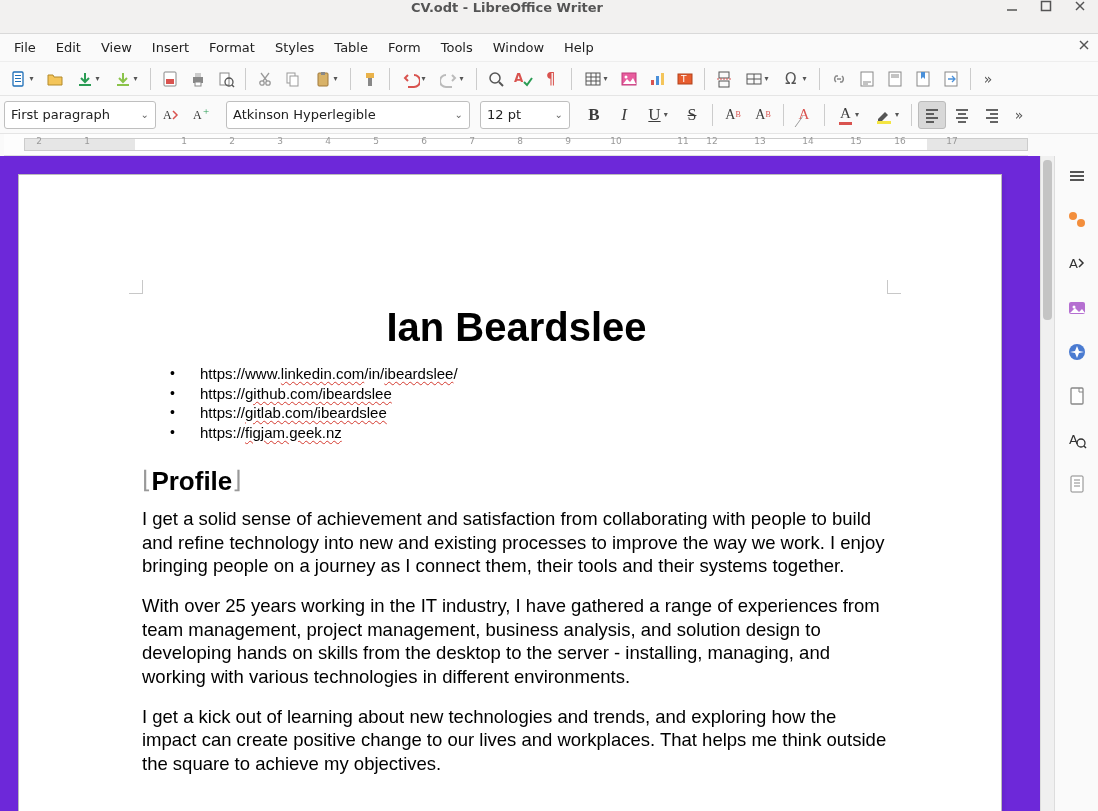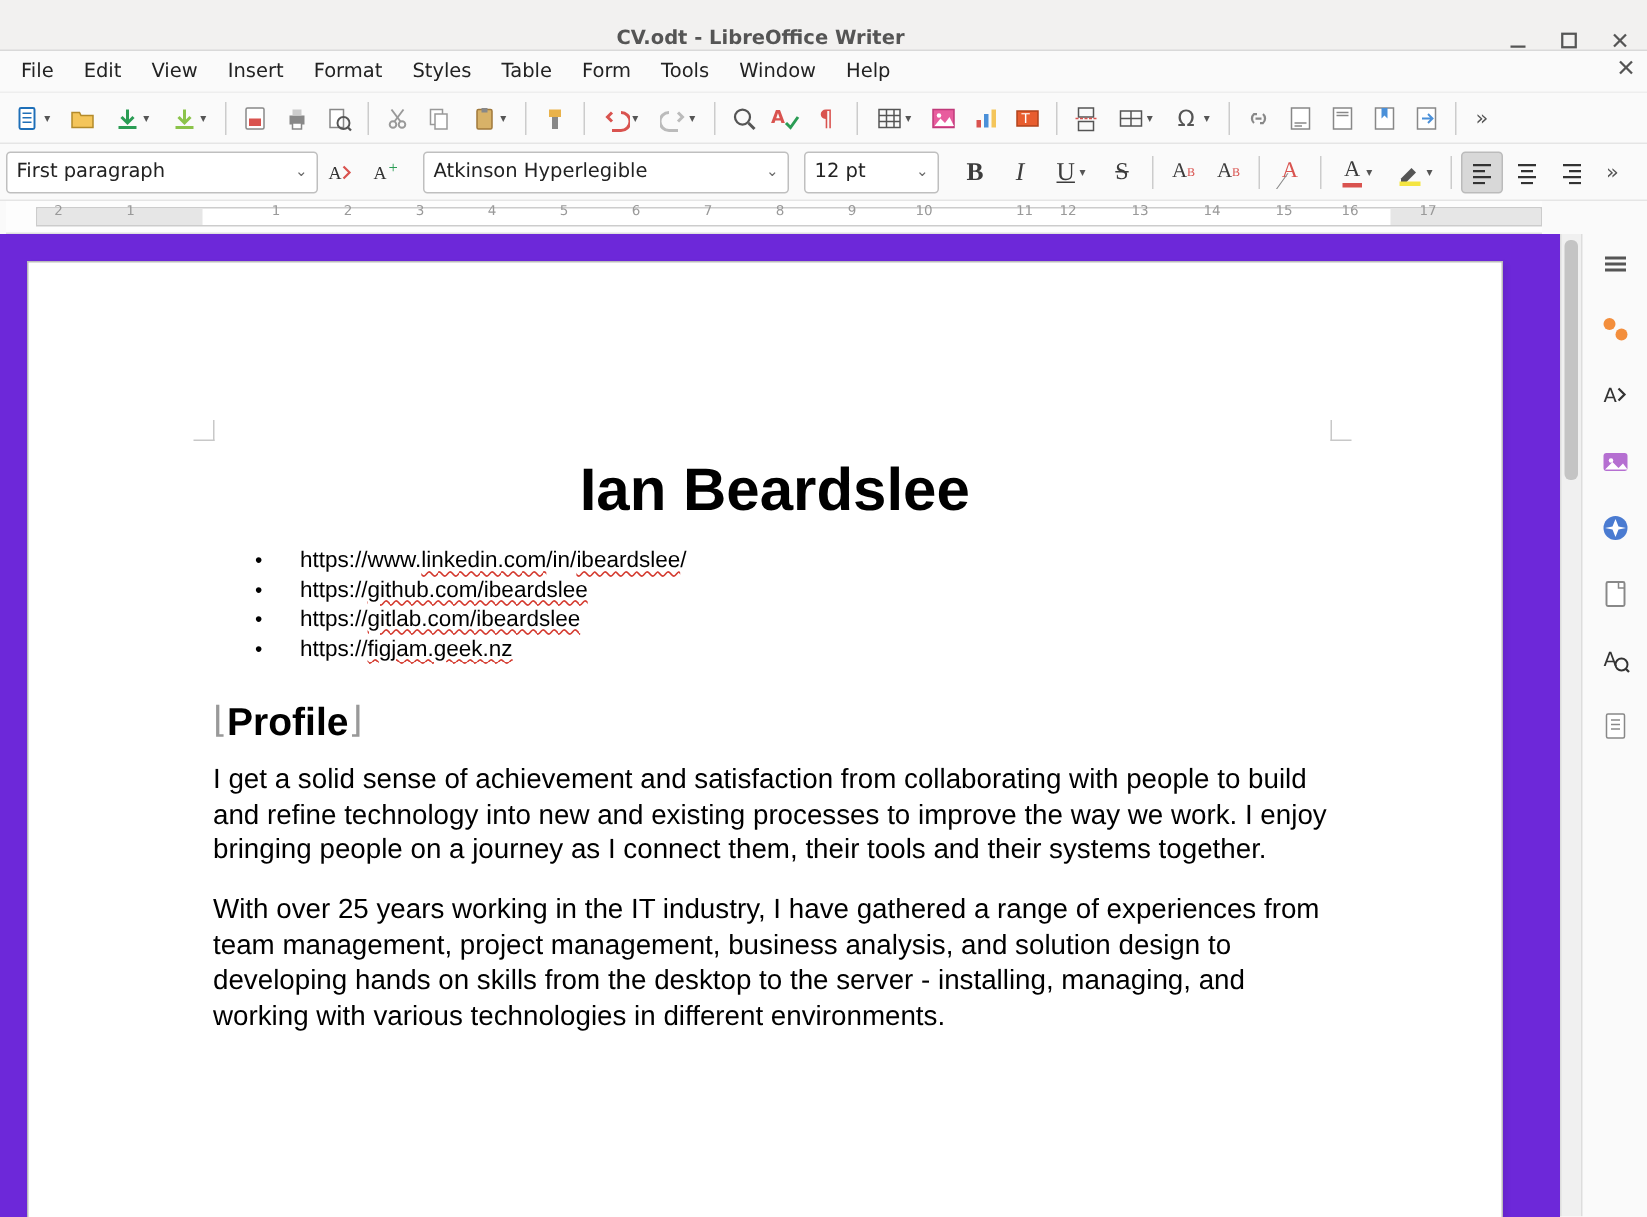--- a/index.html
+++ b/index.html
@@ -13,21 +13,21 @@
     overflow: hidden;
     position: relative;
   }
 
   
   .titlebar {
     height: 34px;
     background: #f2f1f0;
     border-bottom: 1px solid #d9d9d9;
     display: flex;
-    align-items: flex-end;
+    align-items: flex-start;
     padding: 0 8px;
   }
   .titlebar .title {
     flex: 1;
     text-align: center;
     font-weight: bold;
     color: #555;
     font-size: 13px;
   }
   .titlebar .win-controls {
@@ -464,21 +464,21 @@
     <svg width="18" height="18">
         <rect x="3" y="2" width="12" height="14" fill="#fff" stroke="#888"></rect>
         <path d="M6 9h6M10 6l3 3-3 3" fill="none" stroke="#4a90d9" stroke-width="1.3"></path>
       </svg>
   </div>
   <div class="tool-sep"></div>
   <div class="more-arrow">»</div>
 </div>
 
 <div class="toolbar" style="height:38px">
-  <div class="combo" style="width:208px">
+  <div class="combo" style="width:152px">
     <span>First paragraph</span>
     <span class="dd">⌄</span>
   </div>
   <div class="fmt-btn">
     <svg width="20" height="20">
         <text x="1" y="14" font-size="12" fill="#333">A</text>
         <path d="M11 6l4 4-4 4" fill="none" stroke="#d9534f" stroke-width="1.5"></path>
       </svg>
   </div>
   <div class="fmt-btn">
@@ -610,20 +610,21 @@
           </li>
           <li>
             <span>https://</span><span class="squiggle">figjam.geek.nz</span>
           </li>
         </ul>
         <div>
           <span class="cursor-bracket-l">⌊</span><span class="doc-h2">Profile</span><span class="cursor-bracket-r">⌋</span>
         </div>
         <p class="doc-para">I get a solid sense of achievement and satisfaction from collaborating with people to build and refine technology into new and existing processes to improve the way we work. I enjoy bringing people on a journey as I connect them, their tools and their systems together.</p>
         <p class="doc-para">With over 25 years working in the IT industry, I have gathered a range of experiences from team management, project management, business analysis, and solution design to developing hands on skills from the desktop to the server - installing, managing, and working with various technologies in different environments.</p>
+        <p class="doc-para">I get a kick out of learning about new technologies and trends, and exploring how the impact can create positive change to our lives and workplaces. That helps me think outside the square to achieve my objectives.</p>
       </div>
     </div>
   </div>
 
   <div class="vscroll">
     <div class="thumb"></div>
   </div>
 
   <div class="side-panel">
     <div class="side-btn">

